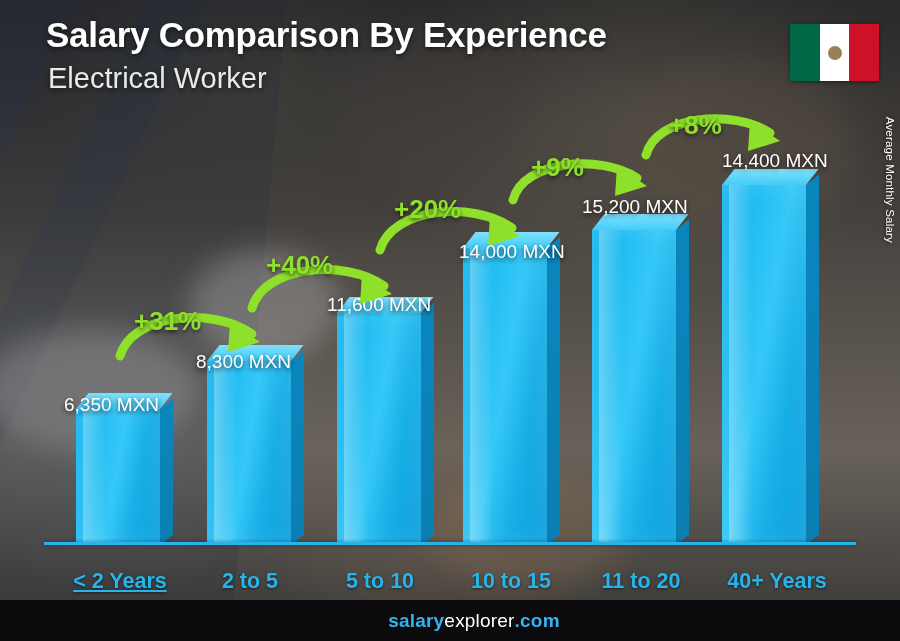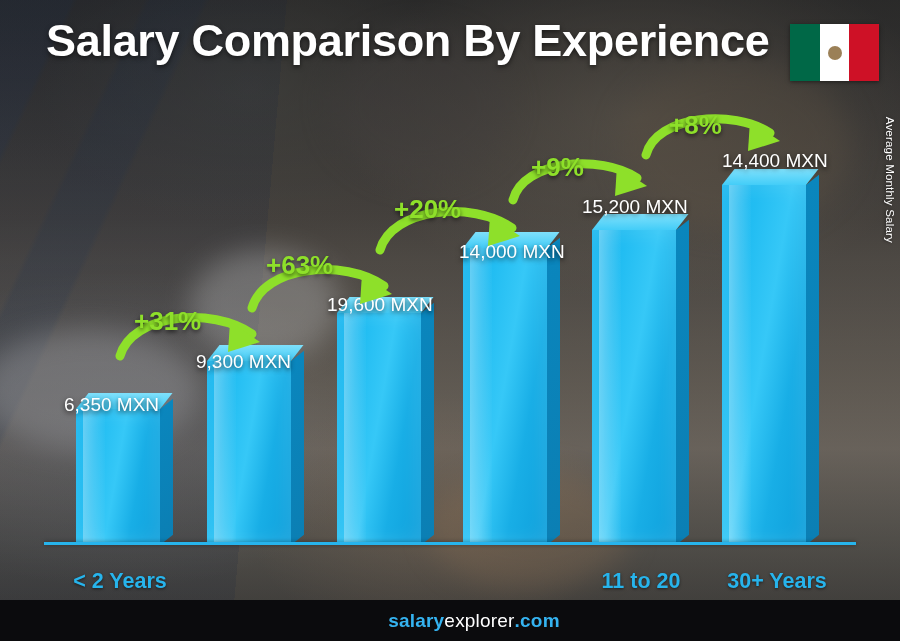--- a/index.html
+++ b/index.html
@@ -61,21 +61,21 @@
     color: #2aa8e8;
   }
   #footer-text .b { font-weight: bold; color: #35b3f0; }
   #footer-text .w { color: #ffffff; font-weight: normal; }
 
   
   #title {
     position: absolute;
     left: 46px;
     top: 15px;
-    font-size: 45px;
+    font-size: 35px;
     font-weight: bold;
     color: #ffffff;
     letter-spacing: -0.3px;
     text-shadow: 0 2px 5px rgba(0,0,0,.55);
   }
   #subtitle {
     position: absolute;
     left: 48px;
     top: 62px;
     font-size: 29px;
@@ -196,20 +196,21 @@
 
   <div id="bg"></div>
   <div class="blob" style="left:-20px;top:330px;width:220px;height:120px;background:rgba(200,200,205,.45);"></div>
   <div class="blob" style="left:190px;top:250px;width:150px;height:110px;background:rgba(235,235,235,.38);"></div>
   <div class="blob" style="left:430px;top:470px;width:200px;height:120px;background:rgba(190,150,110,.35);"></div>
   <div class="blob" style="left:620px;top:60px;width:230px;height:170px;background:rgba(120,105,85,.45);"></div>
   <div class="blob" style="left:330px;top:30px;width:180px;height:150px;background:rgba(90,85,80,.45);"></div>
   <div id="bg-dark"></div>
 
   <div id="title">Salary Comparison By Experience</div>
+  <div id="subtitle">Electrical Worker</div>
 
   <div id="flag">
     <div class="stripe" style="background:#006847;"></div>
     <div class="stripe" style="background:#ffffff;display:flex;align-items:center;justify-content:center;">
       <div style="width:14px;height:14px;border-radius:50%;background:#8a6a3a;opacity:.85;"></div>
     </div>
     <div class="stripe" style="background:#ce1126;"></div>
   </div>
 
   <div id="ylabel">Average Monthly Salary</div>
@@ -225,30 +226,30 @@
     </div>
     <div class="value-label" style="left:64px; top:394px;">6,350 MXN</div>
 
     <div class="bar" style="left:207px; bottom:96px; width:84px; height:184px;">
       <div class="side" style="left:84px; top:0; height:184px;"></div>
       <div class="top" style="bottom:184px;"></div>
       <div class="face" style="height:184px;">
         <div class="gloss"></div>
       </div>
     </div>
-    <div class="value-label" style="left:196px; top:351px;">9,300 MXN</div>
+    <div class="value-label" style="left:196px; top:351px;">8,300 MXN</div>
 
     <div class="bar" style="left:337px; bottom:96px; width:84px; height:232px;">
       <div class="side" style="left:84px; top:0; height:232px;"></div>
       <div class="top" style="bottom:232px;"></div>
       <div class="face" style="height:232px;">
         <div class="gloss"></div>
       </div>
     </div>
-    <div class="value-label" style="left:327px; top:294px;">19,600 MXN</div>
+    <div class="value-label" style="left:327px; top:294px;">11,600 MXN</div>
 
     <div class="bar" style="left:463px; bottom:96px; width:84px; height:297px;">
       <div class="side" style="left:84px; top:0; height:297px;"></div>
       <div class="top" style="bottom:297px;"></div>
       <div class="face" style="height:297px;">
         <div class="gloss"></div>
       </div>
     </div>
     <div class="value-label" style="left:459px; top:241px;text-align:right;">14,000 MXN</div>
 
@@ -273,21 +274,21 @@
     <svg class="arrow" style="left:112px; top:300px;" width="160" height="66" viewBox="0 0 160 66">
       <path d="M8 56 C 20 14, 100 6, 140 34" stroke="#8ee02a" stroke-width="9" fill="none" stroke-linecap="round"></path>
       <path d="M118 22 L148 42 L116 52 Z" fill="#8ee02a"></path>
     </svg>
     <div class="pct-label" style="left:134px; top:306px;text-align:center;">+31%</div>
 
     <svg class="arrow" style="left:244px; top:252px;" width="160" height="66" viewBox="0 0 160 66">
       <path d="M8 56 C 20 14, 100 6, 140 34" stroke="#8ee02a" stroke-width="9" fill="none" stroke-linecap="round"></path>
       <path d="M118 22 L148 42 L116 52 Z" fill="#8ee02a"></path>
     </svg>
-    <div class="pct-label" style="left:266px; top:250px;">+63%</div>
+    <div class="pct-label" style="left:266px; top:250px;">+40%</div>
 
     <svg class="arrow" style="left:372px; top:194px;" width="160" height="66" viewBox="0 0 160 66">
       <path d="M8 56 C 20 14, 100 6, 140 34" stroke="#8ee02a" stroke-width="9" fill="none" stroke-linecap="round"></path>
       <path d="M118 22 L148 42 L116 52 Z" fill="#8ee02a"></path>
     </svg>
     <div class="pct-label" style="left:394px; top:194px;text-align:right;">+20%</div>
 
     <svg class="arrow" style="left:505px; top:148px;" width="152" height="62" viewBox="0 0 152 62">
       <path d="M8 52 C 18 12, 96 6, 132 30" stroke="#8ee02a" stroke-width="9" fill="none" stroke-linecap="round"></path>
       <path d="M112 18 L142 38 L110 48 Z" fill="#8ee02a"></path>
@@ -295,23 +296,26 @@
     <div class="pct-label" style="left:531px; top:152px;">+9%</div>
 
     <svg class="arrow" style="left:638px; top:103px;" width="152" height="62" viewBox="0 0 152 62">
       <path d="M8 52 C 18 12, 96 6, 132 30" stroke="#8ee02a" stroke-width="9" fill="none" stroke-linecap="round"></path>
       <path d="M112 18 L142 38 L110 48 Z" fill="#8ee02a"></path>
     </svg>
     <div class="pct-label" style="left:669px; top:110px;">+8%</div>
 
     <div id="axis-line"></div>
 
-    <div class="cat-label" style="left:60px; top:569px; width:120px;">&lt; 2 Years</div>
+    <div class="cat-label" style="left:60px; top:569px; width:120px;text-decoration:underline;">&lt; 2 Years</div>
+    <div class="cat-label" style="left:190px; top:569px; width:120px;">2 to 5</div>
+    <div class="cat-label" style="left:320px; top:569px; width:120px;">5 to 10</div>
+    <div class="cat-label" style="left:446px; top:569px; width:130px;">10 to 15</div>
     <div class="cat-label" style="left:576px; top:569px; width:130px;">11 to 20</div>
-    <div class="cat-label" style="left:707px; top:569px; width:140px;">30+ Years</div>
+    <div class="cat-label" style="left:707px; top:569px; width:140px;">40+ Years</div>
   </div>
 
   <div id="footer-bar">
     <div id="footer-text">
       <span class="b">salary</span><span class="w">explorer</span><span class="b">.com</span>
     </div>
   </div>
 
 </div>
 

